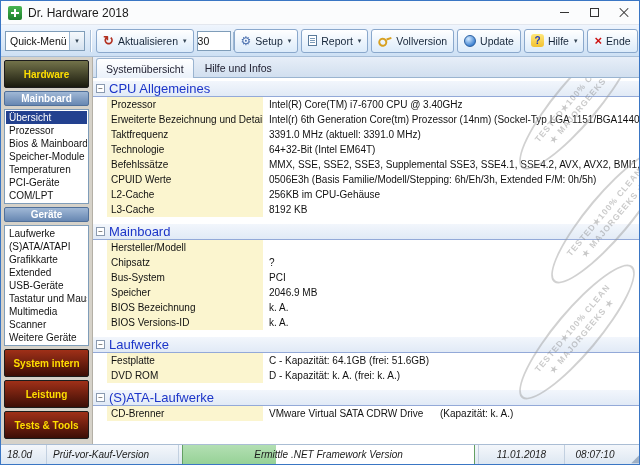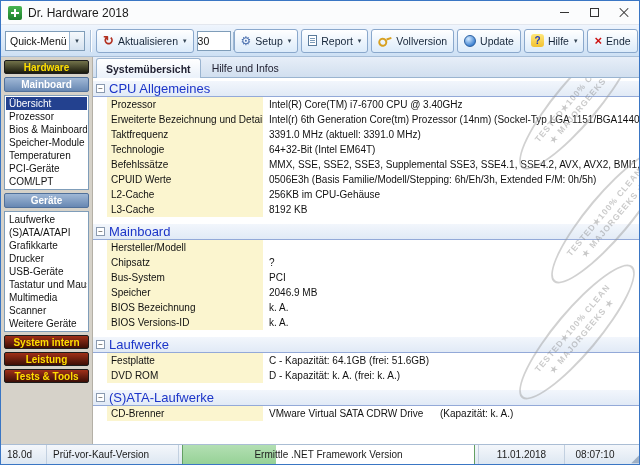--- a/index.html
+++ b/index.html
@@ -42,49 +42,49 @@
   .spinner{width:34px;height:20px;border:1px solid #7f9db9;background:#fff;display:flex;flex:0 0 auto;gap:24px;}
   .spin-val{flex:1;display:flex;align-items:center;justify-content:center;font-size:10.5px;color:#111;}
   .spin-btns{width:13px;border-left:1px solid #9db8d2;display:flex;flex-direction:column;}
   .spin-btn{flex:1;display:flex;align-items:center;justify-content:center;font-size:5px;color:#345;background:linear-gradient(#f6f9fc,#d5e2f0);}
   .spin-btn:first-child{border-bottom:1px solid #b6c8da;}
   .ende-wrap{margin-left:auto;}
 
   
   .main{flex:1;display:flex;min-height:0;}
   .sidebar{width:92px;flex:0 0 auto;background:#d6d2c9;border-right:1px solid #b4b0a6;padding:3px;display:flex;flex-direction:column;gap:3px;}
-  .side-btn{height:14px;flex:0 0 auto;display:flex;align-items:center;justify-content:center;font-size:10px;font-weight:bold;color:#ffdf00;border:1px solid #1c1c1c;border-radius:2px;white-space:nowrap;overflow:hidden;}
+  .side-btn{height:28px;flex:0 0 auto;display:flex;align-items:center;justify-content:center;font-size:10px;font-weight:bold;color:#ffdf00;border:1px solid #1c1c1c;border-radius:2px;white-space:nowrap;overflow:hidden;}
   .side-btn.olive{background:linear-gradient(#73734a,#1a1a0e);}
   .side-btn.red{background:linear-gradient(#a03018,#3c0e06);}
   .group-header{height:15px;flex:0 0 auto;display:flex;align-items:center;justify-content:center;font-size:10px;font-weight:bold;color:#fff;background:linear-gradient(#a0b8d6,#6787b2);border:1px solid #50709a;border-radius:2px;}
   .side-list{background:#fff;border:1px solid #7f9db9;padding:1px;display:flex;flex-direction:column;flex:0 0 auto;}
   .side-item{height:13px;line-height:13px;font-size:10px;color:#111;padding-left:3px;white-space:nowrap;overflow:hidden;}
   .side-item.selected{background:#23418f;color:#fff;}
 
   .content{flex:1;display:flex;flex-direction:column;min-width:0;}
   .tabbar{height:21px;flex:0 0 auto;display:flex;align-items:flex-end;gap:2px;padding-left:3px;background:linear-gradient(#e7eef8,#d1dfef);border-bottom:1px solid #9ab4d0;}
   .tab{height:19px;display:flex;align-items:center;padding:0 9px;font-size:10.5px;color:#223;}
-  .tab.active{background:linear-gradient(#ffffff,#eaf1fa);border:1px solid #9ab4d0;border-bottom:none;border-radius:3px 3px 0 0;font-weight:bold;height:20px;margin-bottom:-1px;}
+  .tab.active{background:linear-gradient(#ffffff,#eaf1fa);border:1px solid #9ab4d0;border-bottom:none;border-radius:3px 3px 0 0;font-weight:normal;height:20px;margin-bottom:-1px;}
 
   .viewport{flex:1;background:#fff;position:relative;overflow:hidden;padding-top:3px;font-size:10px;color:#111;}
   .section{margin-bottom:7px;position:relative;z-index:2;}
   .sec-header{height:16px;display:flex;align-items:center;background:linear-gradient(#f2f6fc,#e1eaf6);border-bottom:1px solid #93a9d8;}
   .collapse-box{width:9px;height:9px;flex:0 0 auto;border:1px solid #8a9ab0;background:#fff;font-size:8px;line-height:7px;text-align:center;color:#333;margin:0 4px 0 3px;}
   .sec-title{color:#1c35c8;font-size:13px;white-space:nowrap;}
   .row{display:flex;height:15px;line-height:15px;}
   .row .gutter{width:14px;flex:0 0 auto;background:#fff;}
   .row .label{width:156px;flex:0 0 auto;background:#fbf5cf;padding-left:4px;white-space:nowrap;overflow:hidden;}
   .row .value{flex:1;background:#fff;padding-left:6px;white-space:pre;overflow:hidden;}
 
   .stamp{position:absolute;width:172px;height:44px;border:2px solid #9a9a9a;border-radius:50%;display:flex;flex-direction:column;align-items:center;justify-content:center;gap:2px;opacity:.45;z-index:3;pointer-events:none;background:rgba(255,255,255,.15);}
   .stamp span{font-size:8.5px;font-weight:bold;letter-spacing:1px;color:#8a8a8a;white-space:nowrap;}
 
   
   .statusbar{height:20px;flex:0 0 auto;background:linear-gradient(#f4f7fb,#dde7f2);border-top:1px solid #aabdd4;display:flex;align-items:center;font-size:10px;color:#1b1b1b;}
-  .sb-seg{height:100%;display:flex;align-items:center;padding:0 6px;border-right:1px solid #c2d0e0;white-space:nowrap;overflow:hidden;}
+  .sb-seg{height:100%;display:flex;align-items:center;padding:0 6px;border-right:1px solid #c2d0e0;white-space:nowrap;overflow:hidden;font-style:italic;}
   .sb-version{width:46px;flex:0 0 auto;}
   .sb-edition{width:132px;flex:0 0 auto;}
   .sb-progress{flex:1;padding:0 3px;min-width:0;}
   .progress{flex:1;height:30px;border:1px solid #63a063;background:#fff;position:relative;display:flex;align-items:center;justify-content:center;min-width:0;text-align:right;}
   .progress .fill{position:absolute;left:0;top:0;bottom:0;width:32%;background:linear-gradient(#b9e2b9,#8fce8f);}
   .progress .ptext{position:relative;z-index:1;white-space:nowrap;overflow:hidden;}
   .sb-date{width:86px;flex:0 0 auto;justify-content:center;}
   .sb-time{width:60px;flex:0 0 auto;justify-content:center;border-right:none;}
   .grip{width:14px;height:100%;display:flex;align-items:flex-end;justify-content:flex-end;color:#9fb0c4;font-size:10px;line-height:11px;}
 </style>
@@ -172,21 +172,21 @@
         <div class="side-item">Speicher-Module</div>
         <div class="side-item">Temperaturen</div>
         <div class="side-item">PCI-Geräte</div>
         <div class="side-item">COM/LPT</div>
       </div>
       <div class="group-header">Geräte</div>
       <div class="side-list">
         <div class="side-item">Laufwerke</div>
         <div class="side-item">(S)ATA/ATAPI</div>
         <div class="side-item">Grafikkarte</div>
-        <div class="side-item">Drucker</div>
+        <div class="side-item">Extended</div>
         <div class="side-item">USB-Geräte</div>
         <div class="side-item">Tastatur und Maus</div>
         <div class="side-item">Multimedia</div>
         <div class="side-item">Scanner</div>
         <div class="side-item">Weitere Geräte</div>
       </div>
       <div class="side-btn red">System intern</div>
       <div class="side-btn red">Leistung</div>
       <div class="side-btn red">Tests &amp; Tools</div>
     </div>

